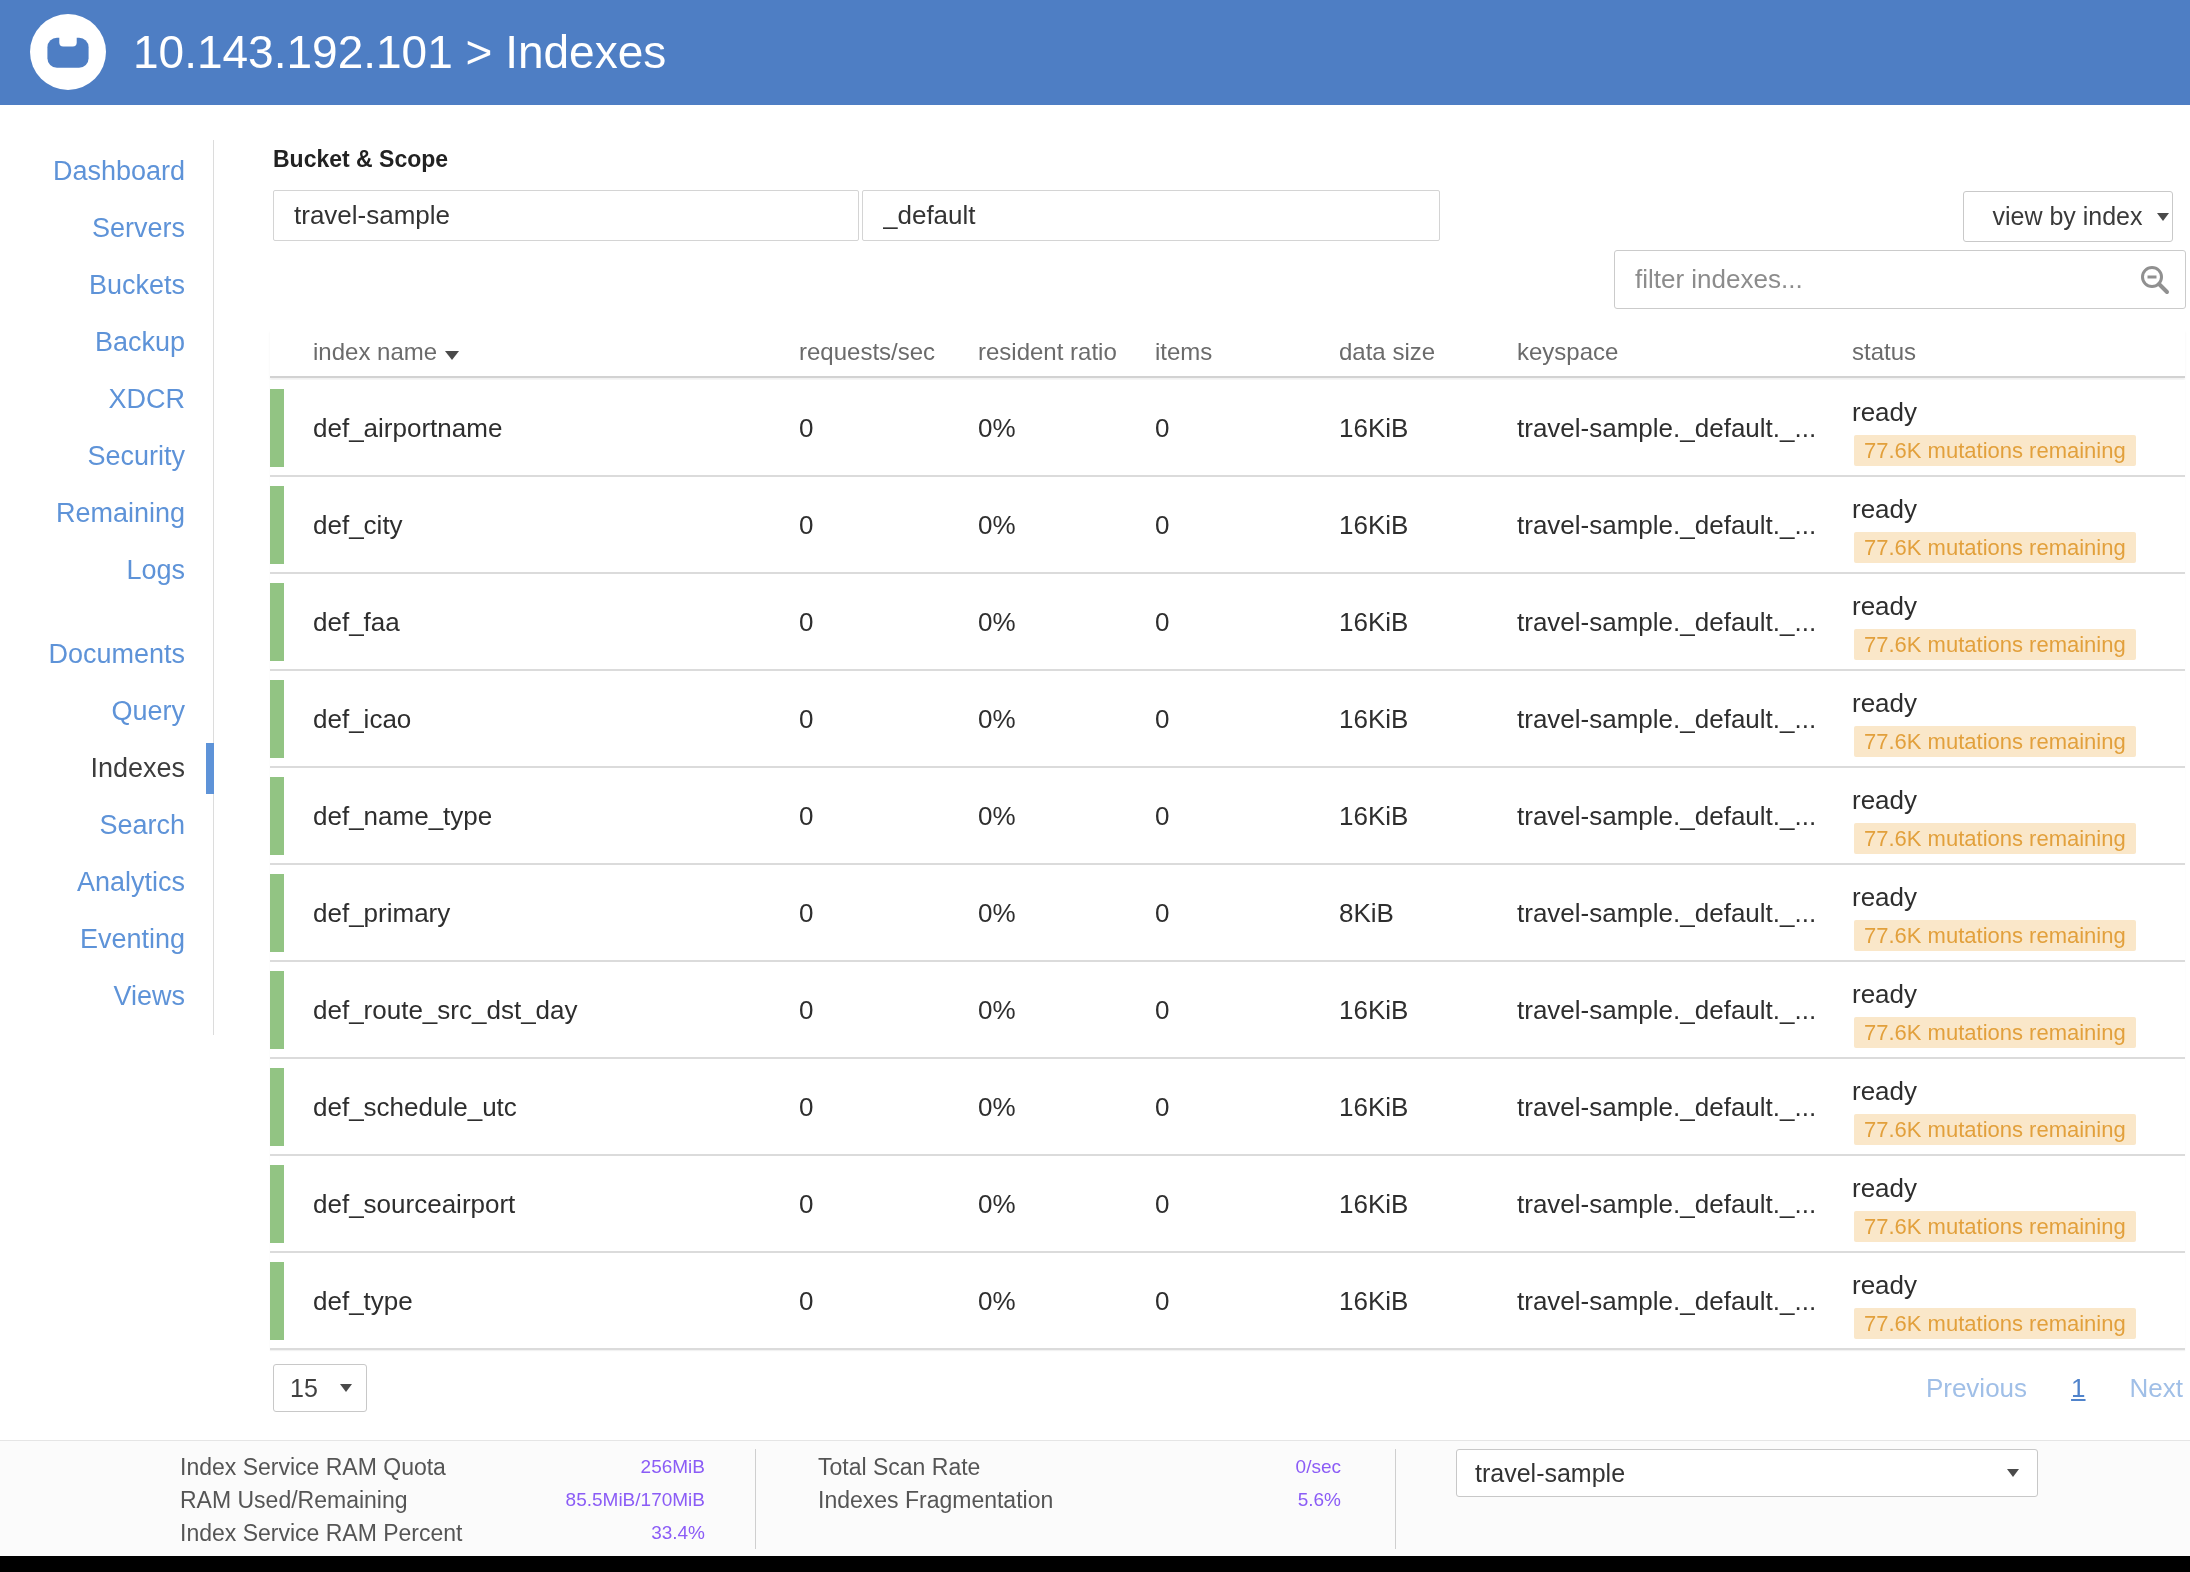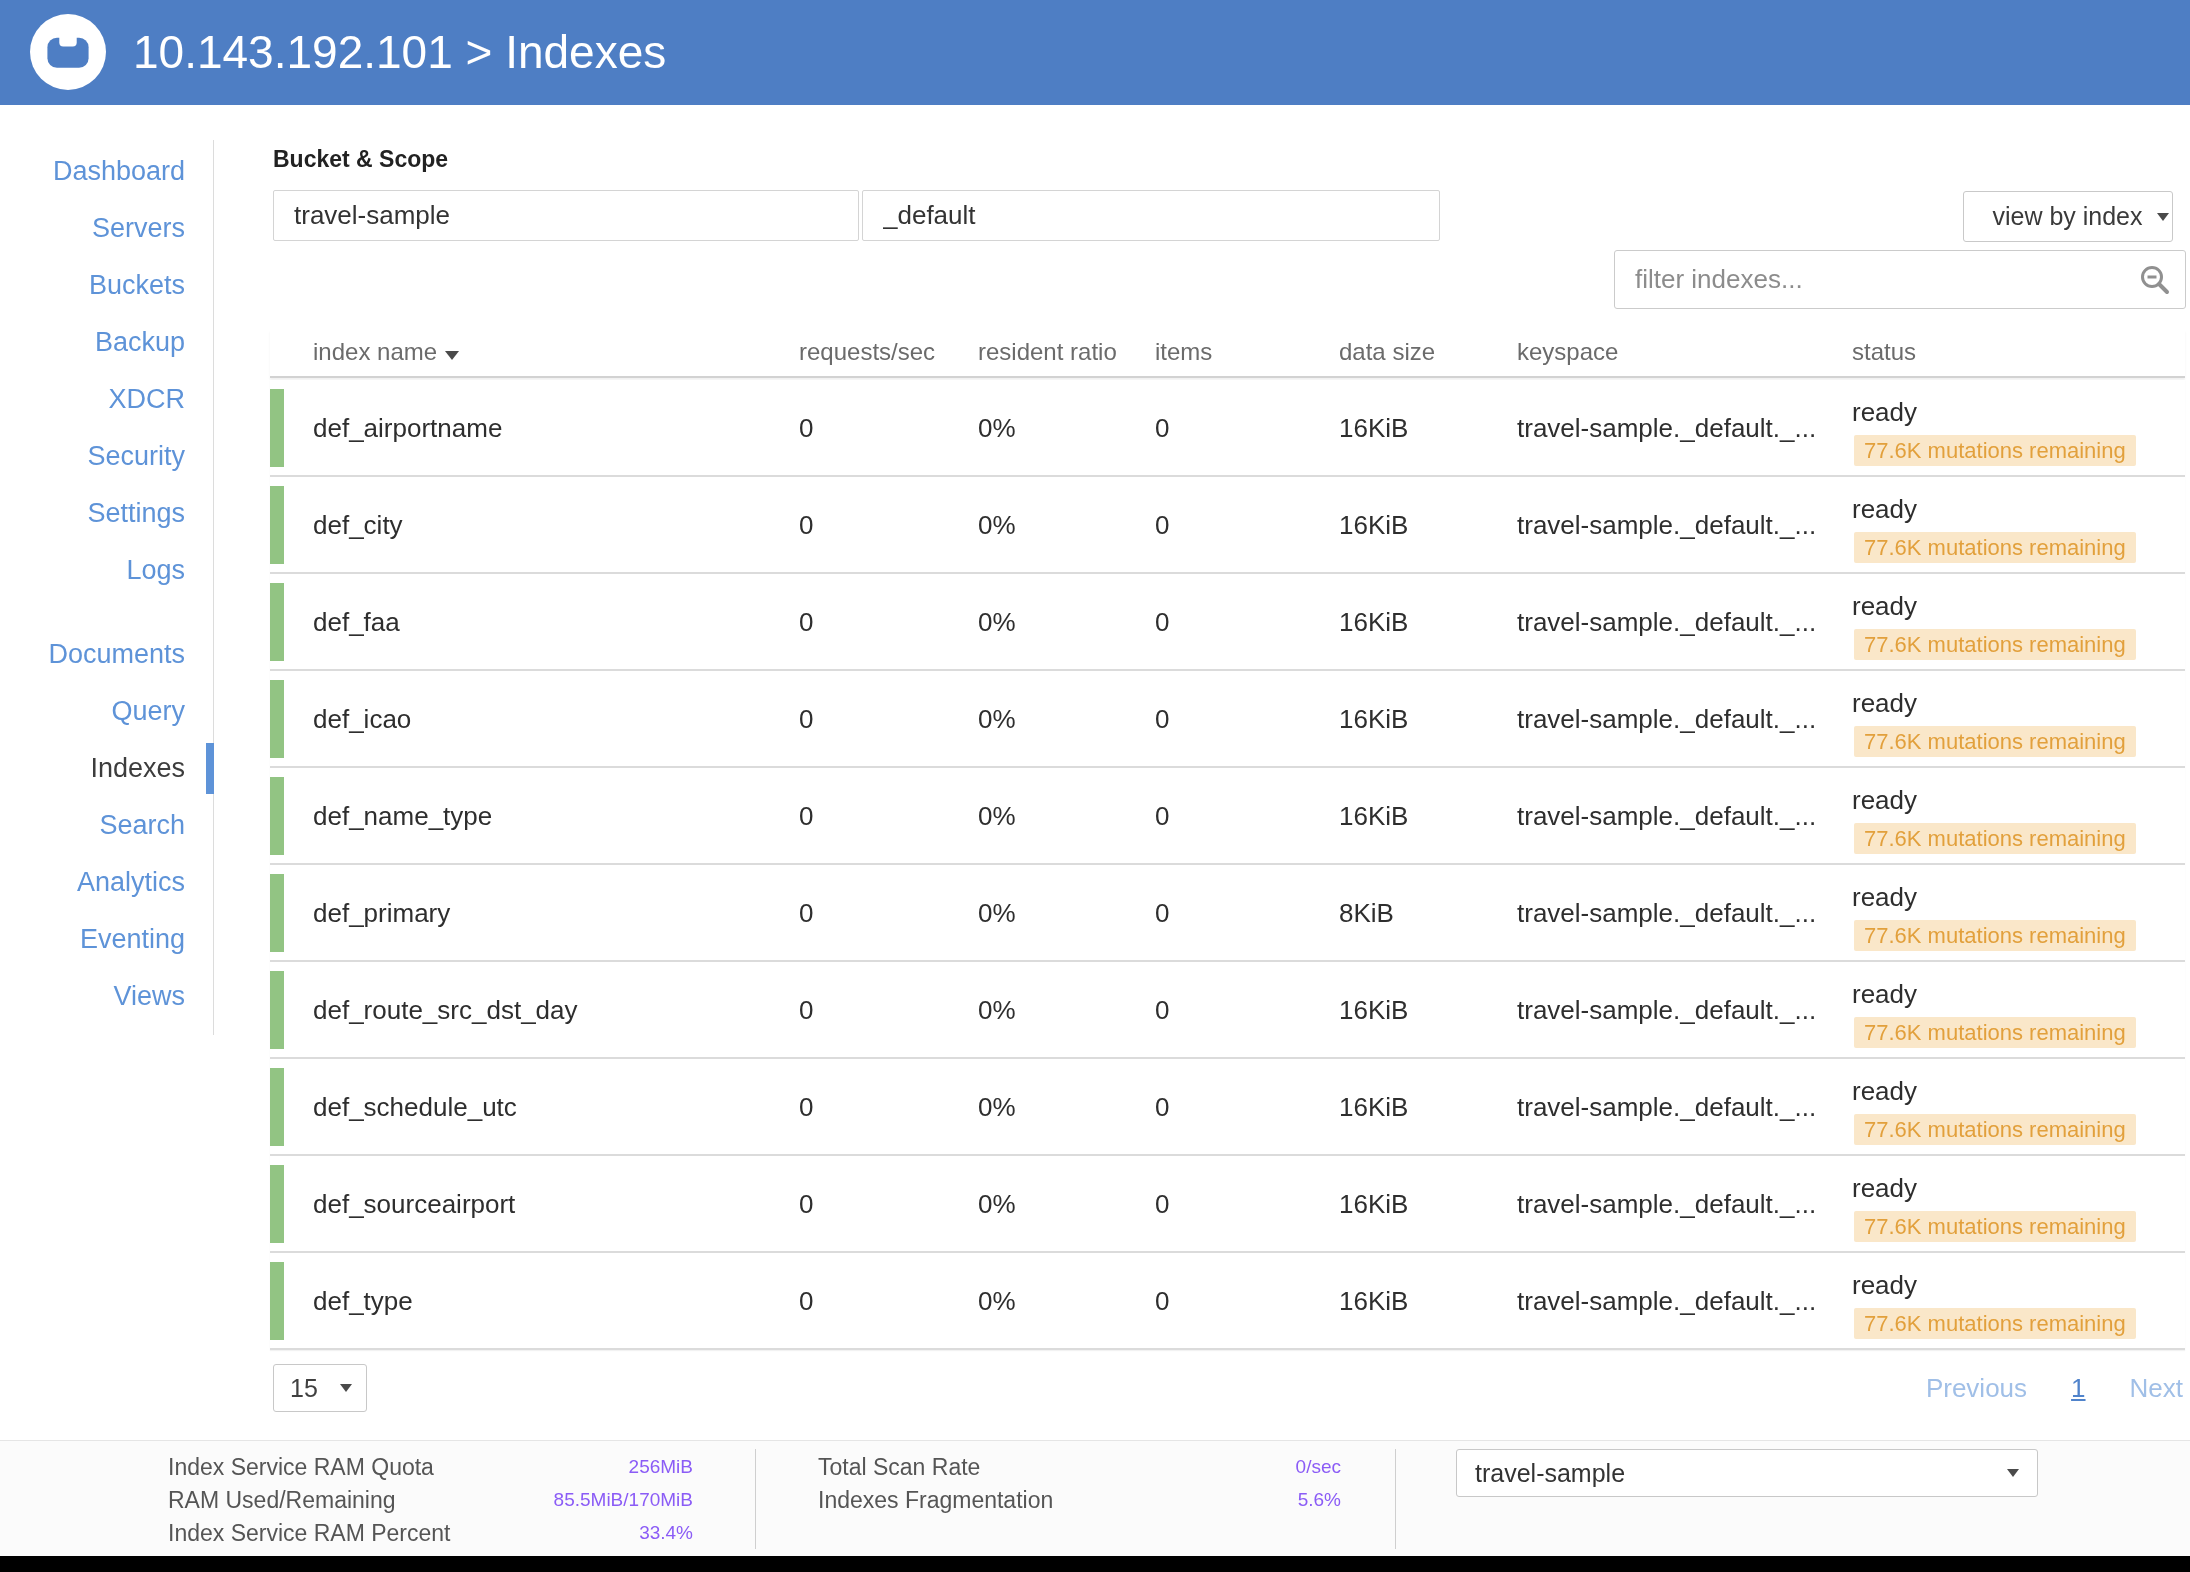--- a/index.html
+++ b/index.html
@@ -56,21 +56,21 @@
   .pager-select { position:absolute; left:273px; top:1364px; width:94px; height:48px; border:1px solid #C8C8C8; border-radius:3px; background:#fff; display:flex; align-items:center; justify-content:space-between; padding:0 14px 0 16px; cursor:pointer; }
   .pager-select-value { font-size:25px; color:#404040; }
   .pager-links { position:absolute; right:5px; top:1364px; height:48px; display:flex; align-items:center; gap:44px; padding-right:0; }
   .pager-prev, .pager-next { font-size:26px; color:#A0BFE7; cursor:pointer; }
   .pager-page { font-size:26px; color:#5083CB; text-decoration:underline; cursor:pointer; }
   .pager-links { right:7px; }
 
   
   .footerbar { position:absolute; left:0; top:1440px; width:2190px; height:116px; background:#FBFBFB; border-top:1px solid #E5E5E5; }
   .stat-group { position:absolute; display:flex; flex-direction:column; gap:5px; }
-  #stat-group-left { left:168px; top:12px; width:525px;justify-content:flex-end; }
+  #stat-group-left { left:180px; top:12px; width:525px;justify-content:flex-end; }
   #stat-group-mid { left:818px; top:12px; width:523px; }
   .stat-row { display:flex; justify-content:space-between; height:28px; line-height:28px; }
   .s-label { font-size:23px; color:#555; }
   .s-value { font-size:19px; color:#8b5cf6; }
   .foot-divider { position:absolute; top:8px; width:1px; height:100px; background:#CFCFCF; }
   #foot-div-1 { left:755px; } #foot-div-2 { left:1395px; }
   .foot-select { position:absolute; left:1456px; top:8px; width:582px; height:48px; border:1px solid #C8C8C8; border-radius:3px; background:#fff; display:flex; align-items:center; justify-content:space-between; padding:0 18px 0 18px; cursor:pointer; }
   .foot-select-value { font-size:25px; color:#333; }
   #stat-group-right { left:1456px; top:64px; width:582px; }
   #stat-group-right .stat-row { height:27px; line-height:27px; }
@@ -93,21 +93,21 @@
   </div>
 
   <div class="side-divider"></div>
   <nav class="nav-group" id="nav-group-1">
       <div class="nav-item"><span class="nav-label">Dashboard</span></div>
       <div class="nav-item"><span class="nav-label">Servers</span></div>
       <div class="nav-item"><span class="nav-label">Buckets</span></div>
       <div class="nav-item"><span class="nav-label">Backup</span></div>
       <div class="nav-item"><span class="nav-label">XDCR</span></div>
       <div class="nav-item"><span class="nav-label">Security</span></div>
-      <div class="nav-item"><span class="nav-label">Settings</span></div>
+      <div class="nav-item"><span class="nav-label">Remaining</span></div>
       <div class="nav-item"><span class="nav-label">Logs</span></div>
     </nav>
   <nav class="nav-group" id="nav-group-2">
       <div class="nav-item"><span class="nav-label">Documents</span></div>
       <div class="nav-item"><span class="nav-label">Query</span></div>
       <div class="nav-item active"><span class="nav-label">Indexes</span></div>
       <div class="nav-item"><span class="nav-label">Search</span></div>
       <div class="nav-item"><span class="nav-label">Analytics</span></div>
       <div class="nav-item"><span class="nav-label">Eventing</span></div>
       <div class="nav-item"><span class="nav-label">Views</span></div>

